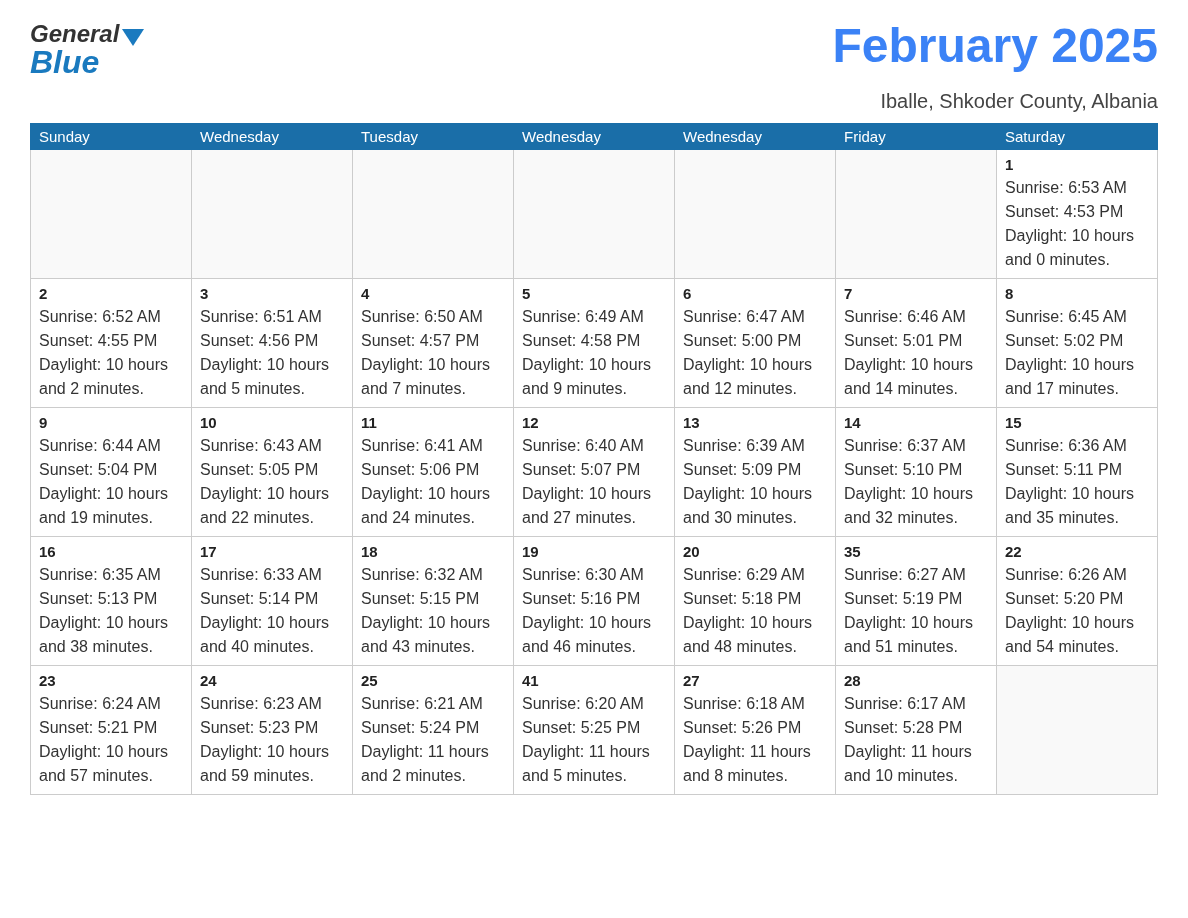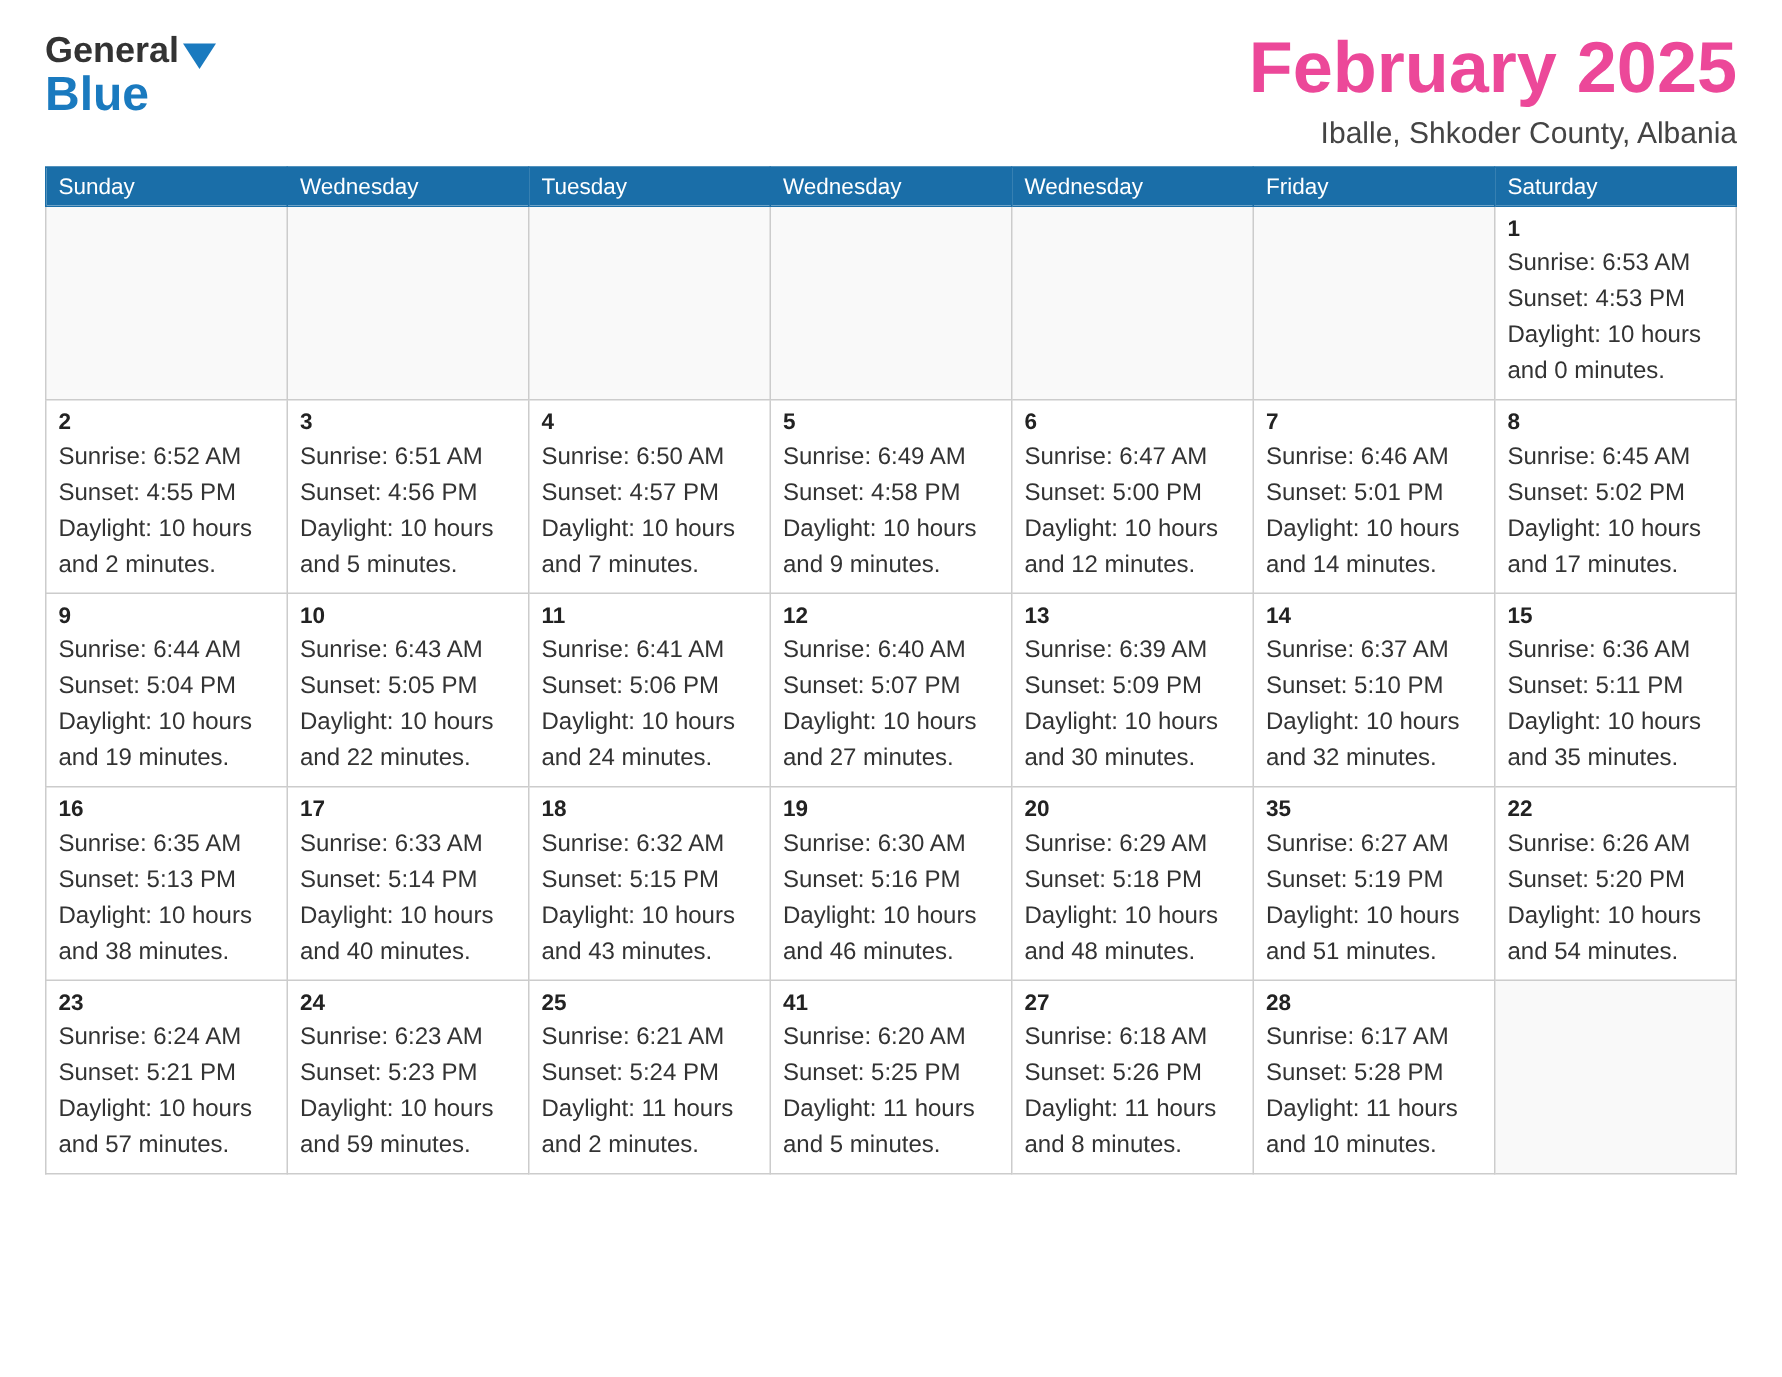--- a/index.html
+++ b/index.html
@@ -20,27 +20,27 @@
       display: flex;
       flex-direction: column;
       align-items: flex-start;
     }
     .title-section {
       text-align: right;
     }
     .month-title {
       font-size: 48px;
       font-weight: bold;
-      color: #ec4899;
+      color: #3b82f6;
       line-height: 1.1;
     }
     .location-title {
       font-size: 20px;
       color: #444;
-      margin-top: 5px;
+      margin-top: 17px;
     }
     .calendar {
       width: 100%;
       border-collapse: collapse;
       margin-top: 10px;
     }
     .calendar th {
       background-color: #1a6ea8;
       color: #fff;
       padding: 4px 8px;
@@ -68,20 +68,21 @@
     .day-info {
       font-size: 16px;
       color: #333;
       line-height: 1.5;
     }
     .empty-cell {
       background: #f9f9f9;
     }
     .logo-row {
       display: flex;
+      font-style: italic;
     }
     .logo-name {
       display: flex;
       flex-direction: column;
     }
     .logo-name-top {
       font-size: 24px;
       font-weight: bold;
       color: #333;
       display: flex;

